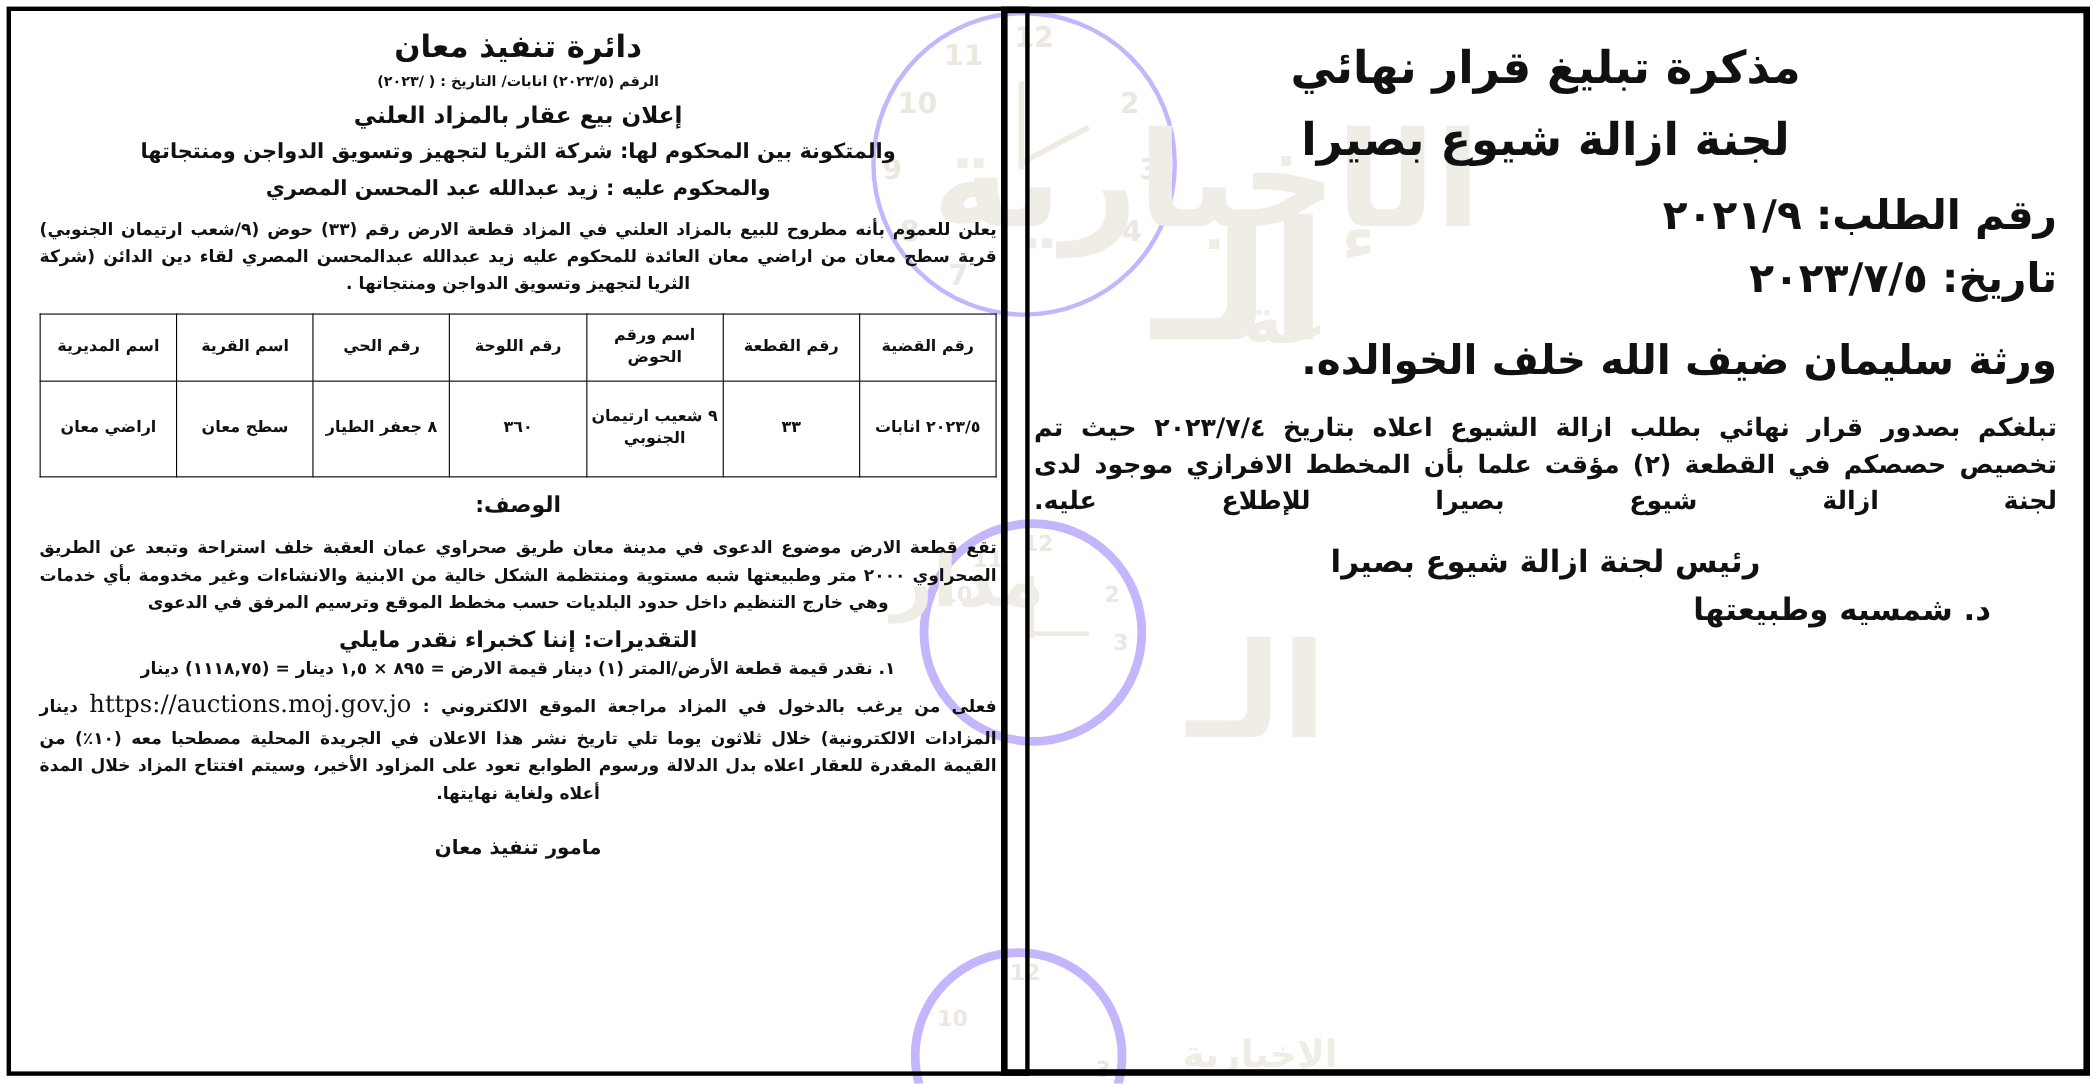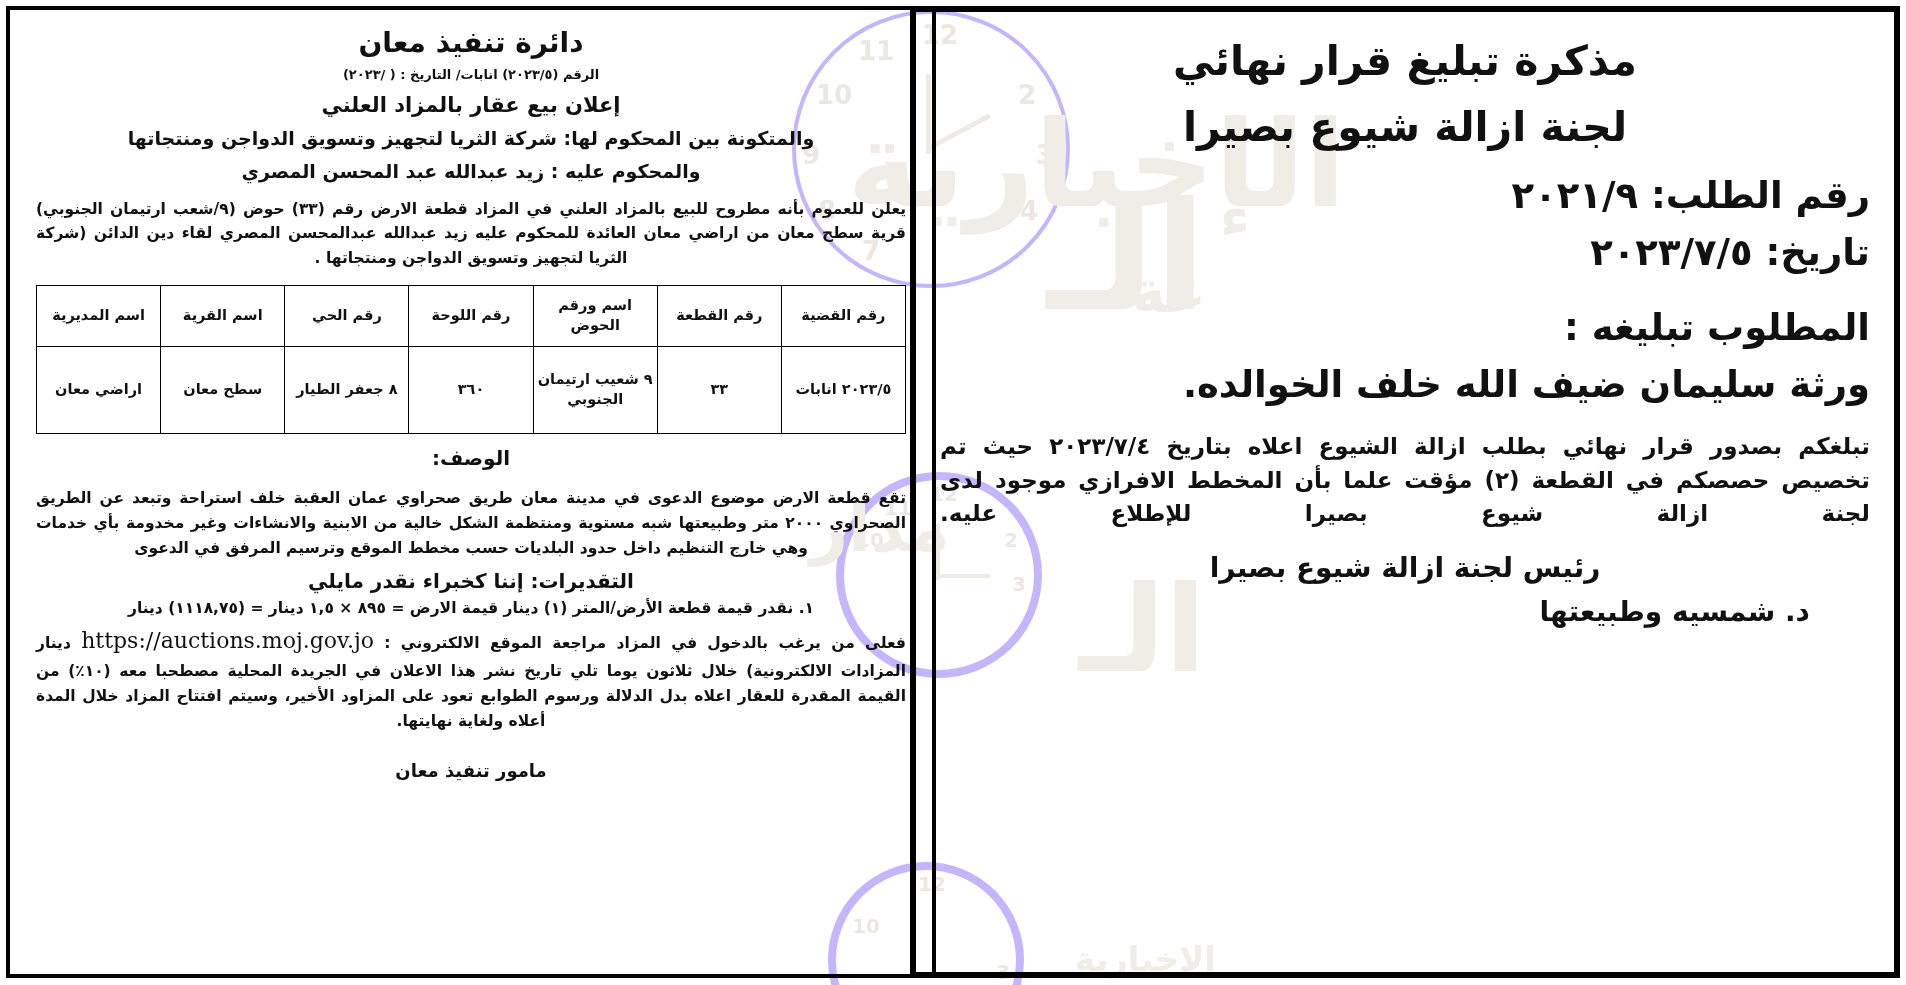--- a/index.html
+++ b/index.html
@@ -257,21 +257,20 @@
 
 <section class="panel panel-right">
   <div class="notif-title">مذكرة تبليغ قرار نهائي</div>
   <div class="notif-title">لجنة ازالة شيوع بصيرا</div>
 
   <div class="spacer-10"></div>
   <div class="notif-line">رقم الطلب: ٢٠٢١/٩</div>
   <div class="notif-line">تاريخ: ٢٠٢٣/٧/٥</div>
 
   <div class="spacer-18"></div>
-  <div class="notif-line">المطلوب تبليغه :</div>
   <div class="notif-line">ورثة سليمان ضيف الله خلف الخوالده.</div>
 
   <div class="notif-body">تبلغكم بصدور قرار نهائي بطلب ازالة الشيوع اعلاه بتاريخ ٢٠٢٣/٧/٤ حيث تم تخصيص حصصكم في القطعة (٢) مؤقت علما بأن المخطط الافرازي موجود لدى لجنة ازالة شيوع بصيرا للإطلاع عليه.</div>
 
   <div class="notif-sign">رئيس لجنة ازالة شيوع بصيرا</div>
   <div class="notif-sign" style="text-align:right; padding-right:60px; margin-top:4px;">د. شمسيه وطبيعتها</div>
 </section>
 
 <section class="panel panel-left">
   <div class="auc-dept">دائرة تنفيذ معان</div>

